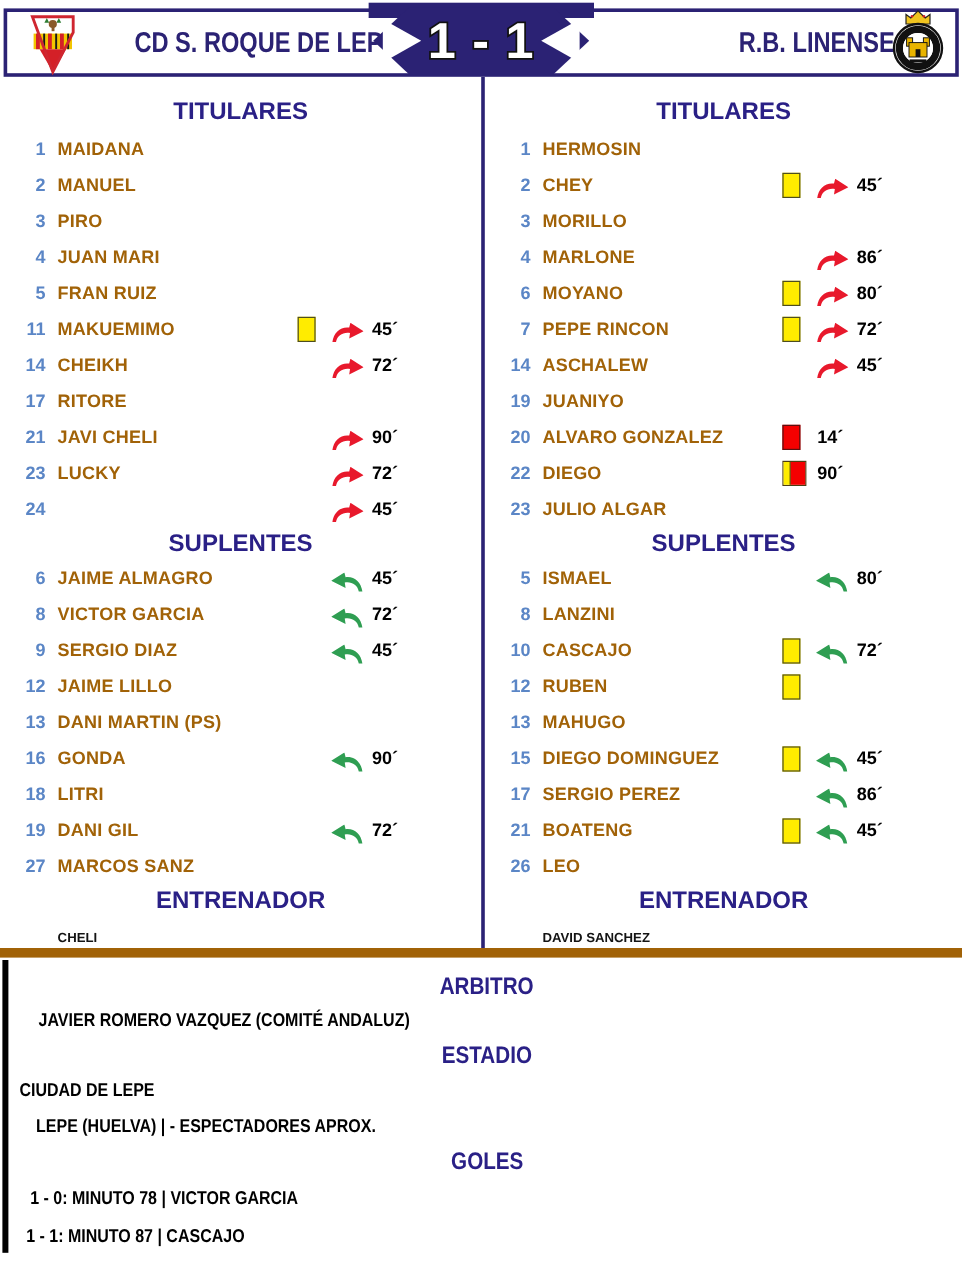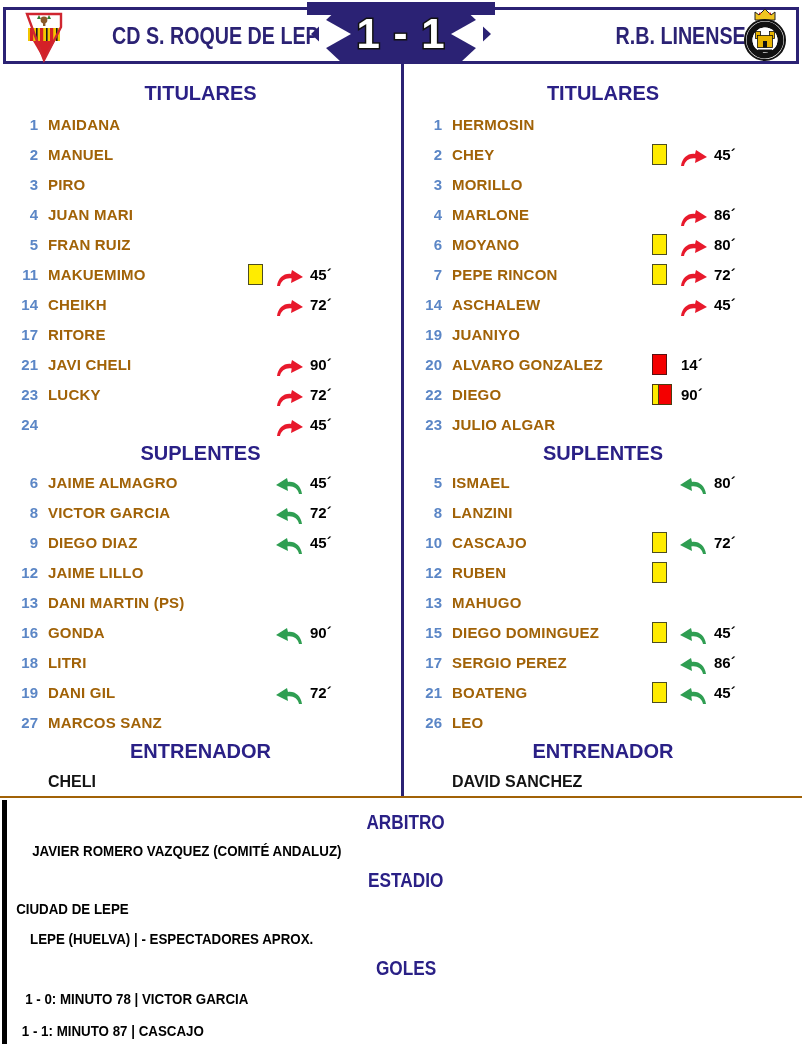--- a/index.html
+++ b/index.html
@@ -19,41 +19,41 @@
   .team-name .condX { display:inline-block; transform:scaleX(0.82); }
   .team-home { left:112px; } .team-home .condX { transform-origin:0 50%; }
   .team-away { right:56px; text-align:right; } .team-away .condX { transform-origin:100% 50%; }
   .score-banner { position:absolute; left:307px; top:2px; width:188px; height:64px; z-index:3; }
   .crest { position:absolute; z-index:3; }
   .crest-home { left:24px; top:11px; }
   .crest-away { left:742px; top:7px; }
   
   .cols {
     position:absolute; left:0; top:64px; width:802px; height:734px;
-    display:flex; border-bottom:2px solid #a16207; box-sizing:border-box; overflow:hidden;
+    display:flex; border-bottom:8px solid #a16207; box-sizing:border-box; overflow:hidden;
   }
   .col { width:50%; position:relative; box-sizing:border-box; padding-top:16px; }
   .col-away { border-left:3px solid #2b2274; }
   .sec-title { text-align:center; color:#2a2086; font-size:20px; height:26px; line-height:26px; }
   .rows-t { margin-top:4px; }
   .rows-s { margin-top:2px; }
   .row { position:relative; height:30px; line-height:30px; font-size:15px; }
   .p-num { position:absolute; left:0; width:38px; text-align:right; color:#5b86c6; }
   .p-name { position:absolute; left:48px; color:#a16207; letter-spacing:0.2px; white-space:nowrap; }
   .p-card { position:absolute; left:248px; top:4px; height:21px; }
   .p-arrow { position:absolute; left:276px; top:7px; }
   .p-min { position:absolute; left:310px; color:#000; }
   .p-min.no-arrow { left:277px; }
   .card { display:inline-block; width:13px; height:19px; border:1px solid #4d4d20; box-sizing:content-box; vertical-align:top; }
   .card-y { background:#ffec00; }
   .card-r { background:#f40000; border-color:#5a1010; }
   .card-yr { width:18px; display:inline-flex; border:1px solid #4d3d10; }
   .card-yr .yr-y { width:5px; background:#ffec00; border-right:1px solid #4d3d10; }
   .card-yr .yr-r { flex:1; background:#f40000; }
-  .coach-row { margin-top:4px; height:28px; line-height:28px; padding-left:48px; font-size:16px; color:#141414; }
+  .coach-row { margin-top:4px; height:28px; line-height:28px; padding-left:48px; font-size:11px; color:#141414; }
   
   .footer { position:absolute; left:2px; top:800px; width:798px; border-left:5px solid #000000; }
   .f-title { text-align:center; color:#2a2086; font-size:20px; height:28px; line-height:28px; }
   .f-line  { text-align:left; color:#000; font-size:15.5px; height:26px; line-height:26px; }
   .cond { display:inline-block; transform:scaleX(0.86); transform-origin:50% 50%; white-space:nowrap; }
   .mt8{margin-top:8px;} .mt2{margin-top:2px;} .mt4{margin-top:4px;} .mt6{margin-top:6px;}
 </style>
 </head>
 <body>
 
@@ -223,21 +223,21 @@
     <span class="p-arrow"><svg width="27" height="17" viewBox="0 0 27 17">
                 <g transform="translate(27,0) scale(-1,1)">
                   <path d="M1 16 C2 8 8 3 15 4 L16 0 L27 7 L15 13 L15.7 8.5 C10 7.5 5 10.5 4 16 Z" fill="#2f9e52"></path>
                 </g>
               </svg></span>
     <span class="p-min">72´</span>
   </div>
 
   <div class="row">
     <span class="p-num">9</span>
-    <span class="p-name">DIEGO DIAZ</span>
+    <span class="p-name">SERGIO DIAZ</span>
 
     <span class="p-arrow"><svg width="27" height="17" viewBox="0 0 27 17">
                 <g transform="translate(27,0) scale(-1,1)">
                   <path d="M1 16 C2 8 8 3 15 4 L16 0 L27 7 L15 13 L15.7 8.5 C10 7.5 5 10.5 4 16 Z" fill="#2f9e52"></path>
                 </g>
               </svg></span>
     <span class="p-min">45´</span>
   </div>
 
   <div class="row">

